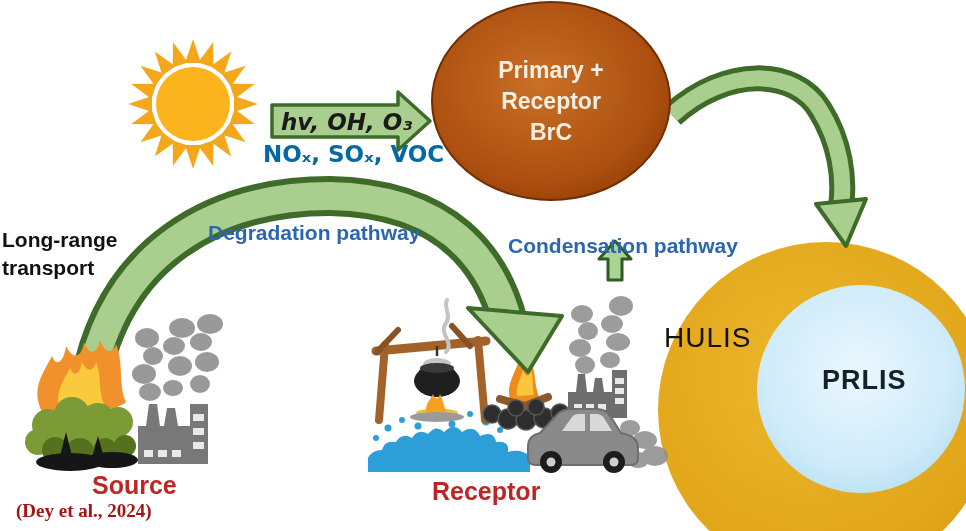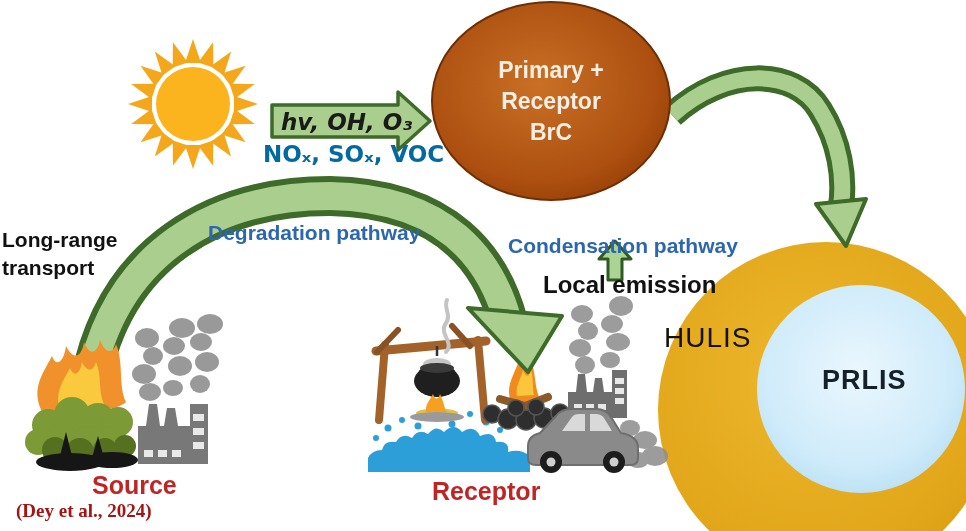--- a/index.html
+++ b/index.html
@@ -258,21 +258,20 @@
   <div class="label lbl-precursor">NOₓ, SOₓ, VOC</div>
 
   <div class="label lbl-brc">
     <div>Primary +</div>
     <div>Receptor</div>
     <div>BrC</div>
   </div>
 
   <div class="label lbl-degradation">Degradation pathway</div>
   <div class="label lbl-condensation">Condensation pathway</div>
-  <div class="label lbl-local">Local emission</div>
   <div class="label lbl-longrange">Long-range transport</div>
 
   <div class="label lbl-hulis">HULIS</div>
   <div class="label lbl-prlis">PRLIS</div>
 
   <div class="label lbl-source">Source</div>
   <div class="label lbl-receptor">Receptor</div>
 
   <div class="label lbl-citation">(Dey et al., 2024)</div>
 </div>

